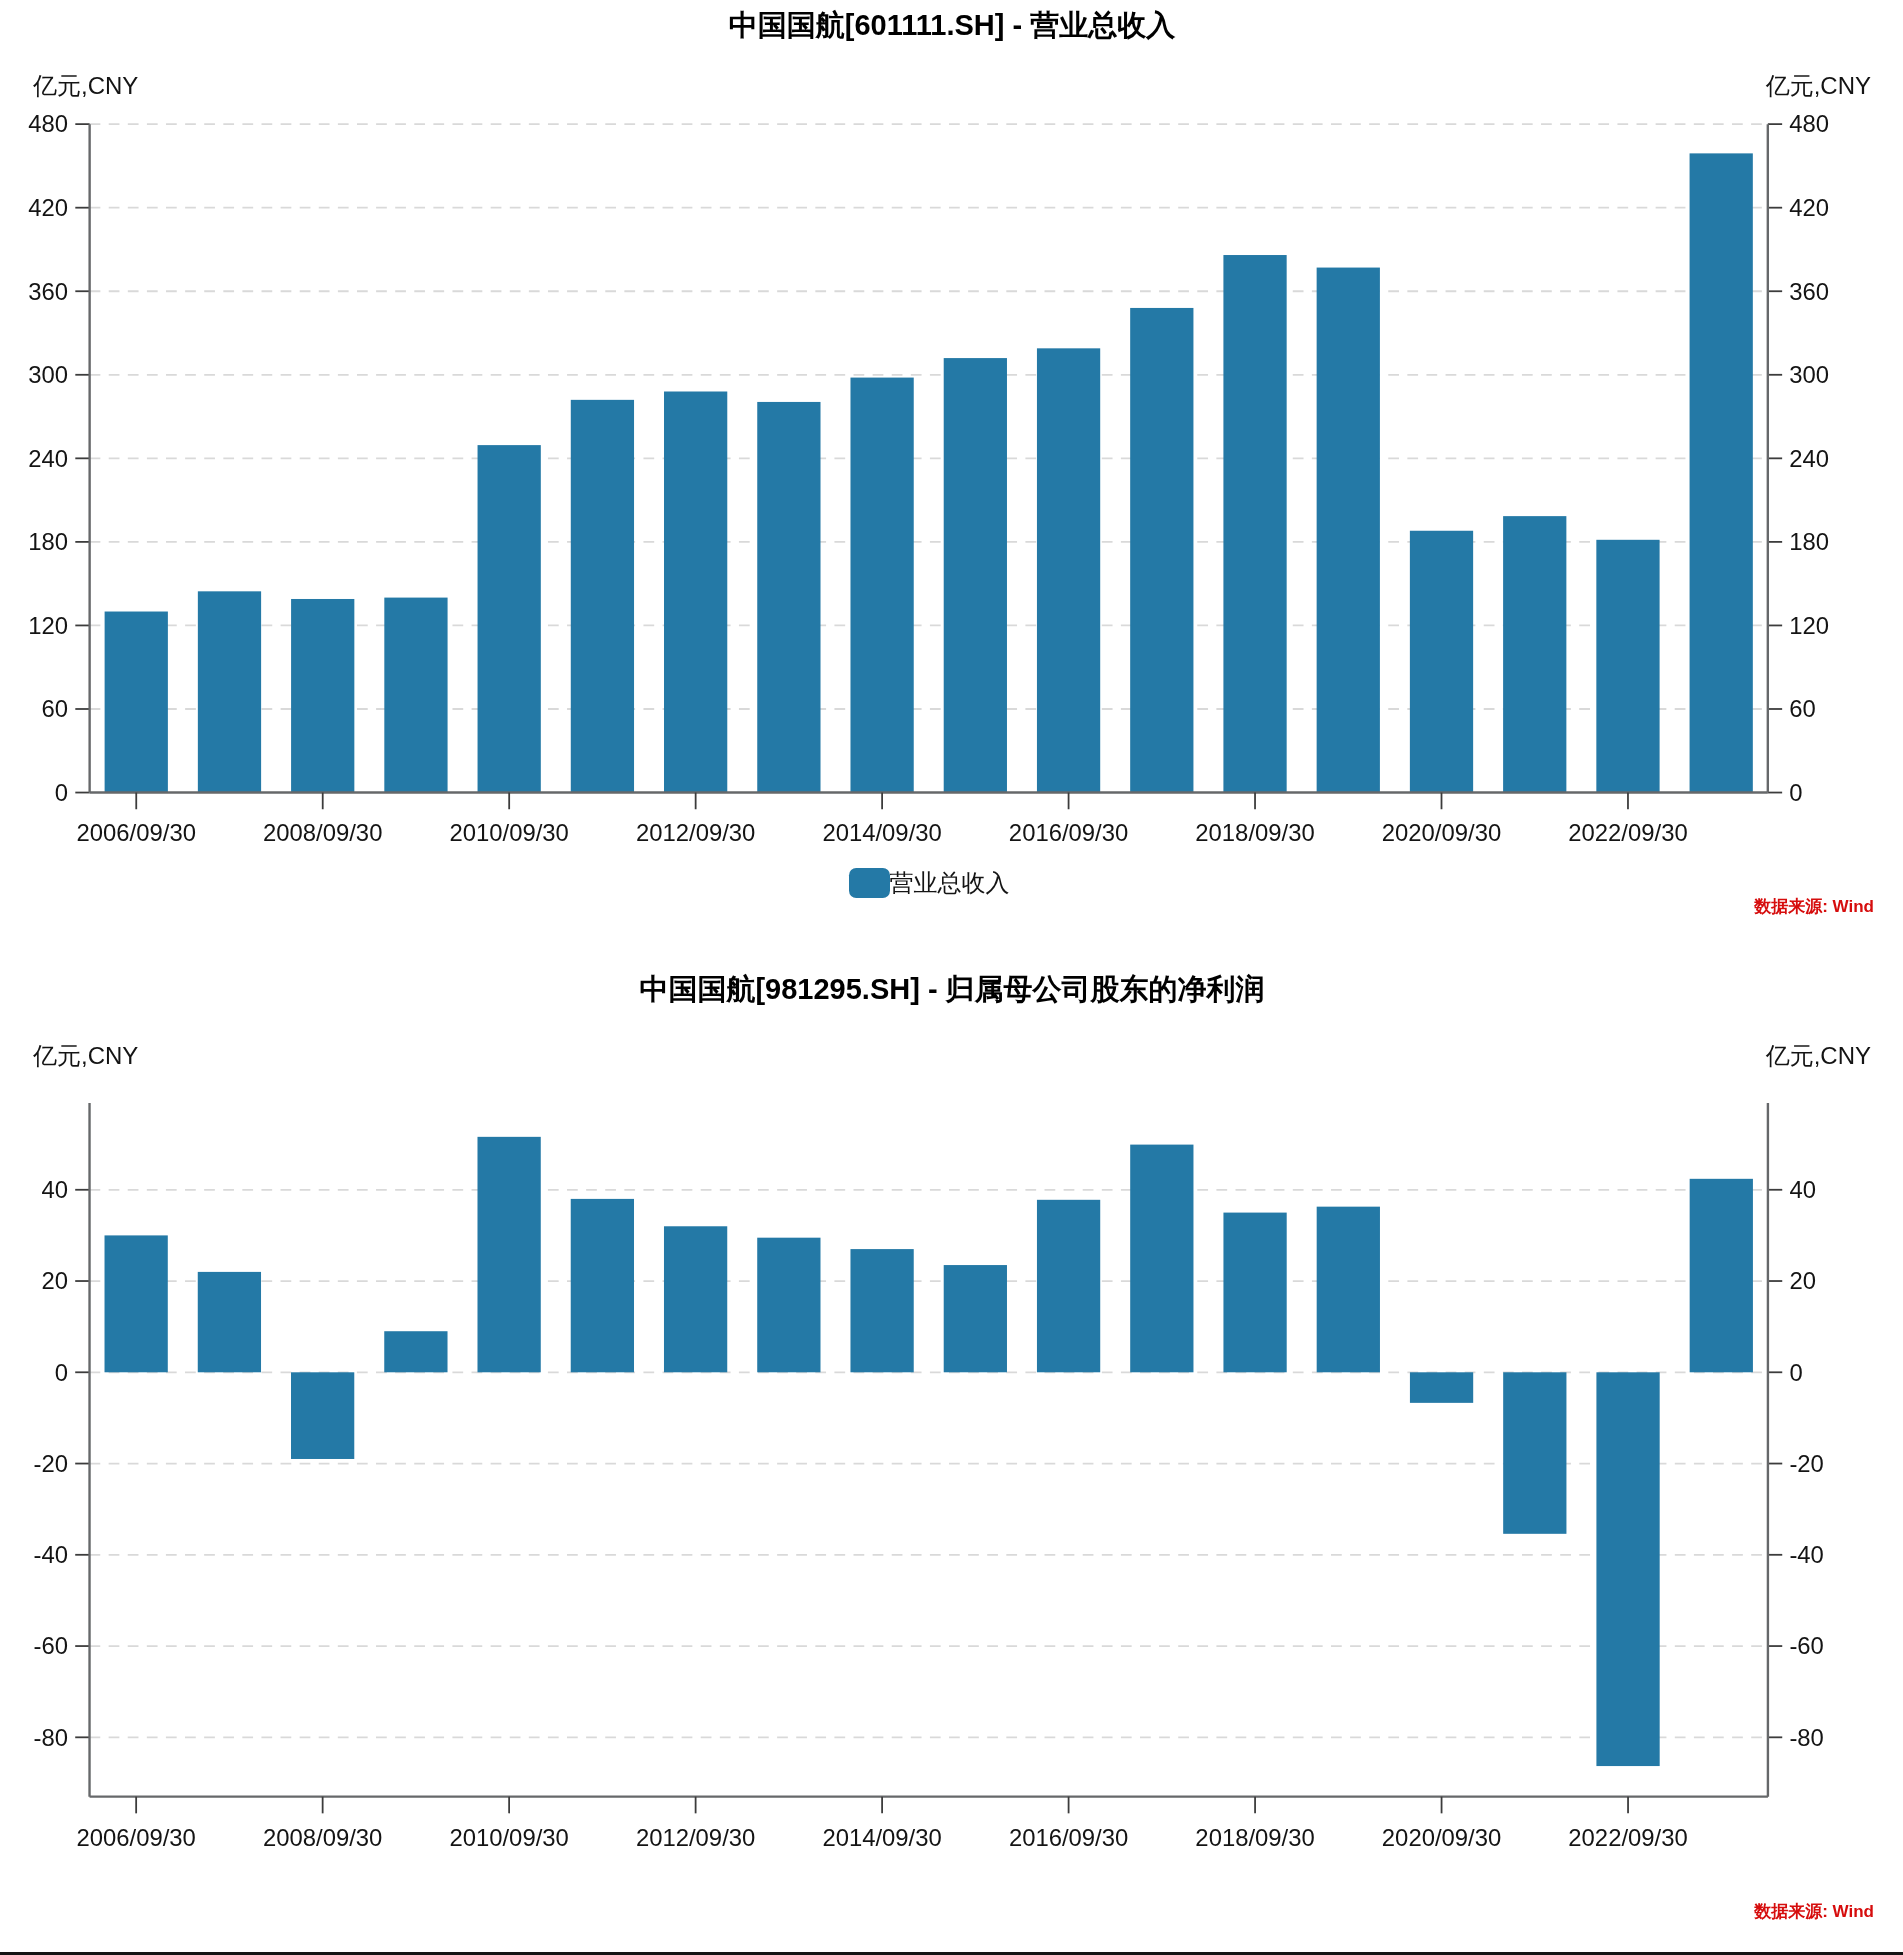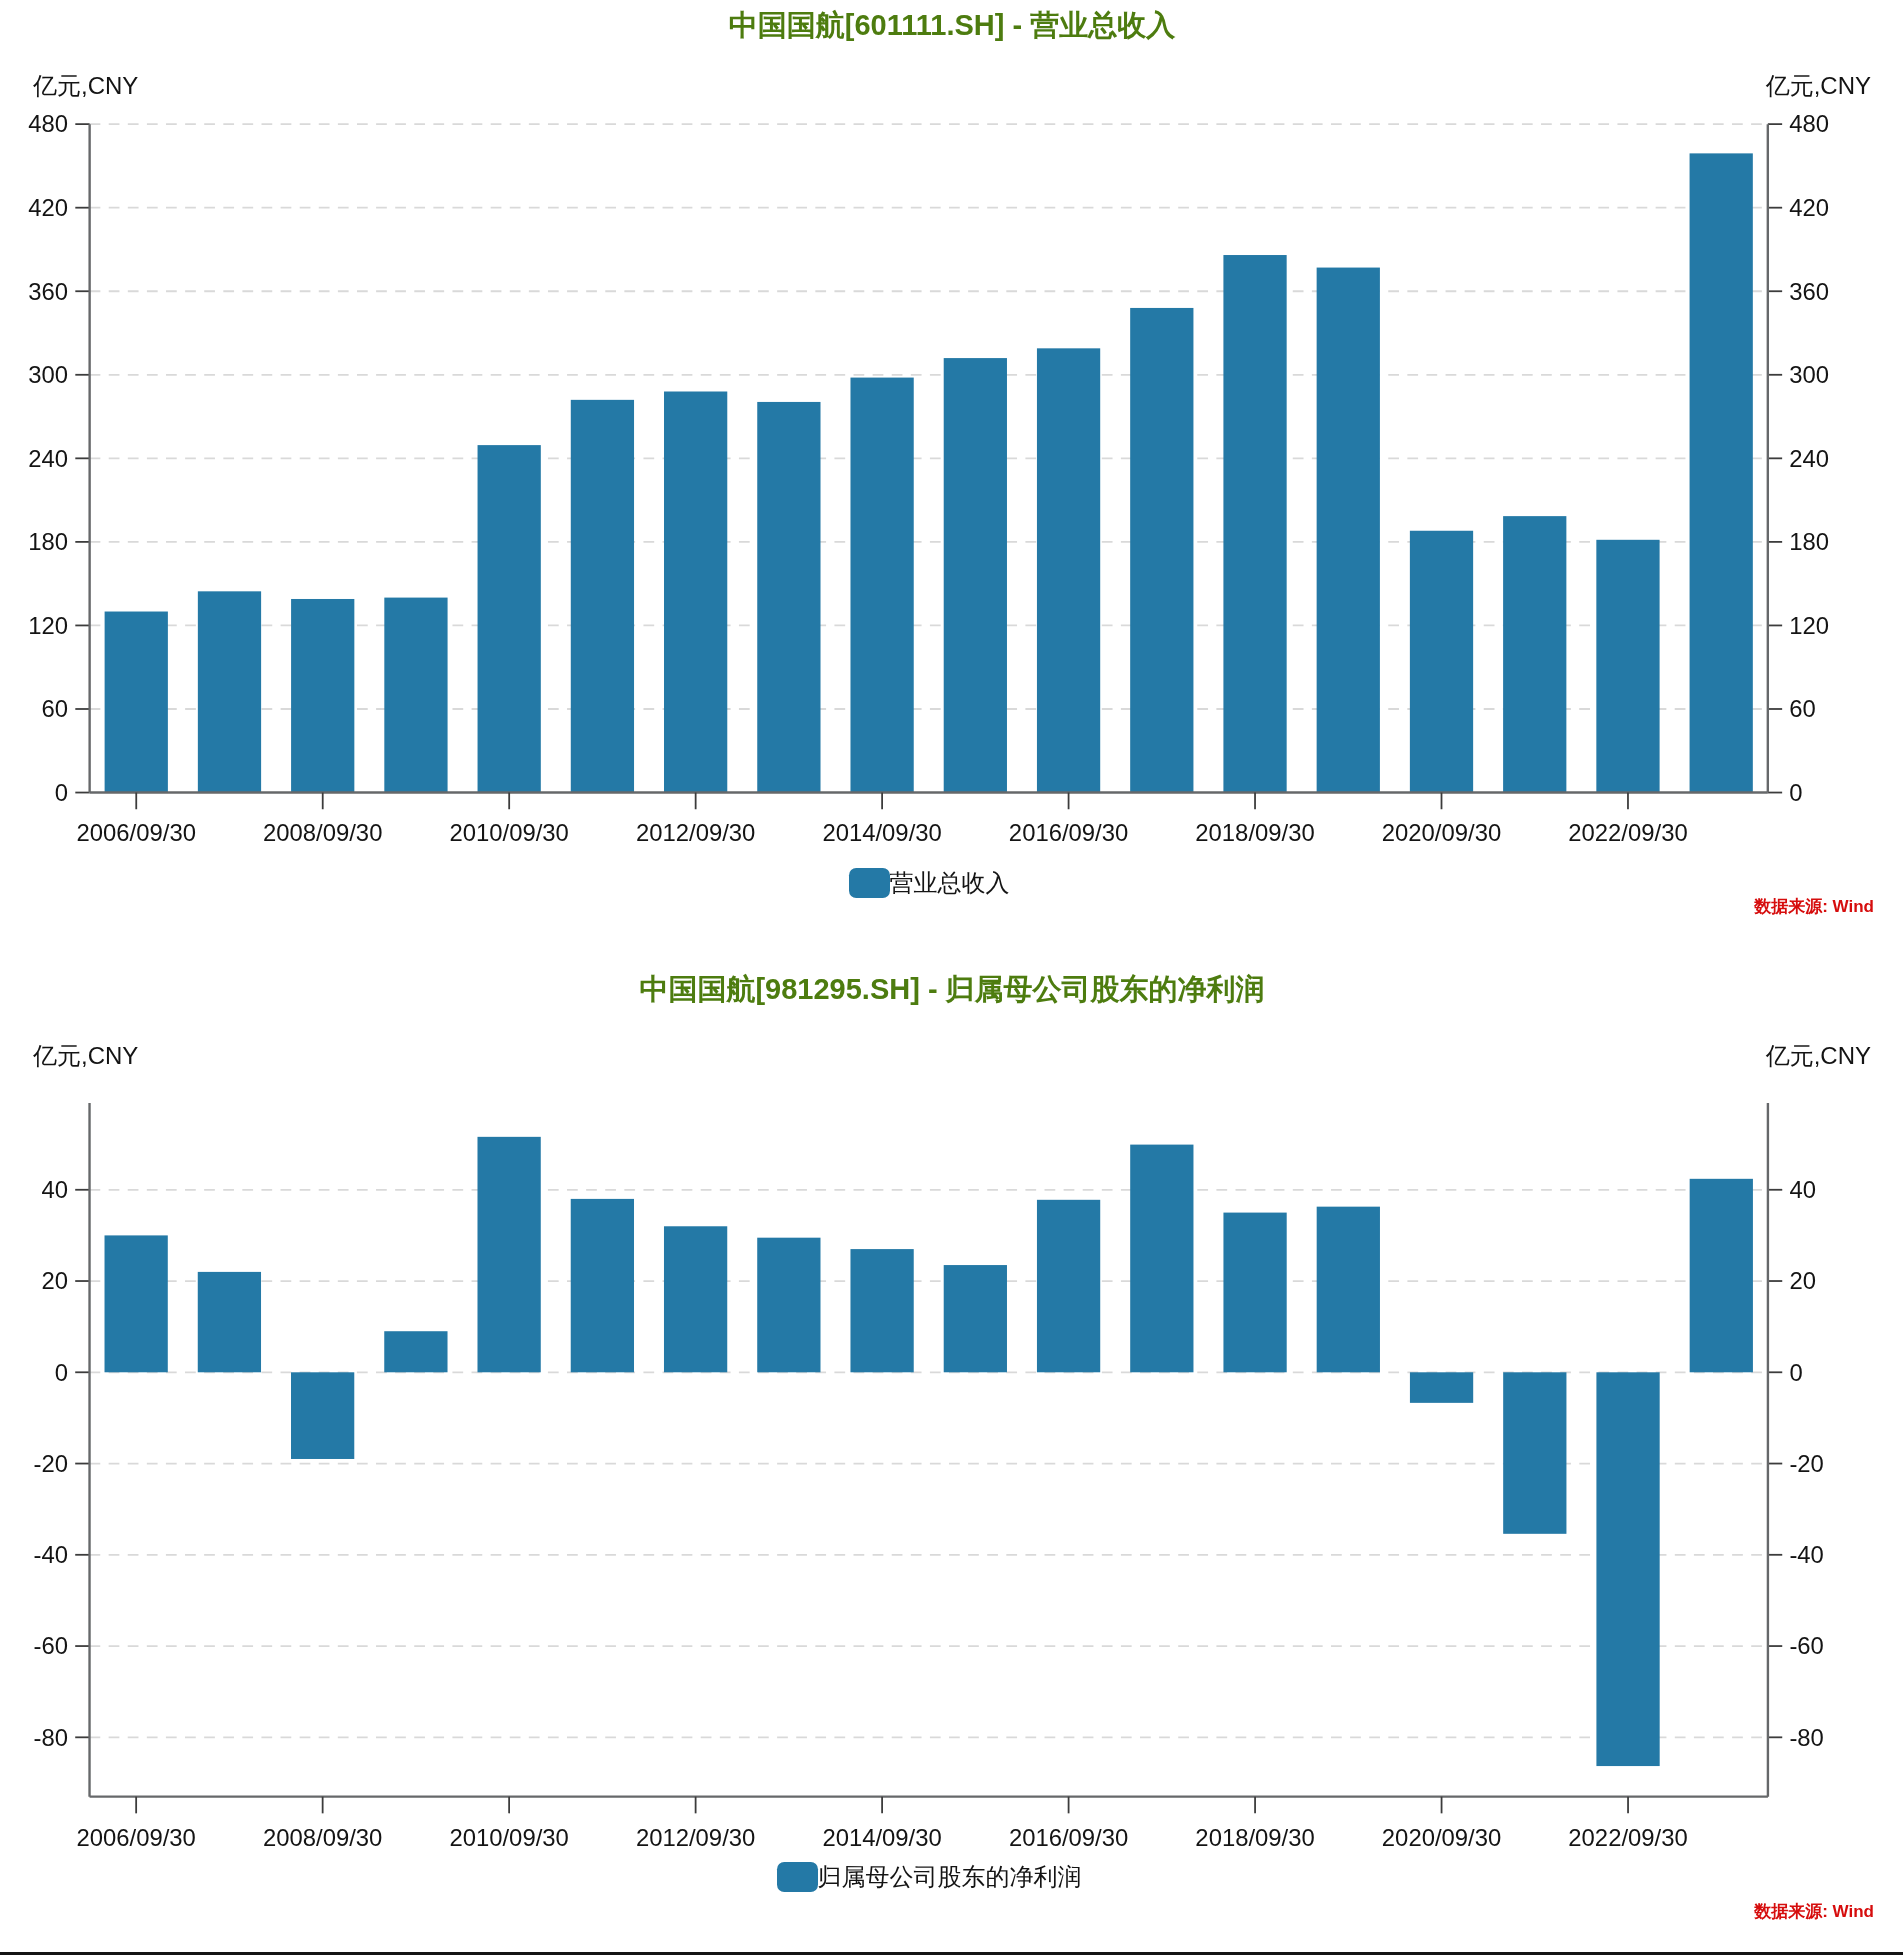--- a/index.html
+++ b/index.html
@@ -2,21 +2,21 @@
 <html style="font-size:9.5px"><head>
 <meta charset="utf-8">
 <style>
   html,body{margin:0;padding:0;background:#ffffff;}
   body{width:1904px;height:1955px;position:relative;overflow:hidden;
        font-family:"Liberation Sans","DejaVu Sans",sans-serif;color:#141414;}
   .chart{position:absolute;left:0;width:1904px;}
   #chart-0{top:0;height:931px;}
   #chart-1{top:931px;height:1021px;}
   .title{position:absolute;top:6px;left:0;width:100%;text-align:center;
-         font-size:29px;font-weight:700;color:#4d7c0f;margin:0;}
+         font-size:29px;font-weight:700;color:#000000;margin:0;}
   #chart-1 .title{top:39px;}
   .unit{position:absolute;font-size:24px;color:#141414;}
   .unit.left{left:33px;top:70px;}
   .unit.right{right:33px;top:70px;}
   #chart-1 .unit.left{top:109px;}
   #chart-1 .unit.right{top:109px;}
   svg.plot{position:absolute;left:0;top:0;}
   svg text{font-family:"Liberation Sans","DejaVu Sans",sans-serif;fill:#141414;}
   svg text.ylab{font-size:40px;}
   svg text.xlab{font-size:40px;}
@@ -208,22 +208,18 @@
         <text x="1477.888888888889" y="1532" text-anchor="middle" class="xlab">2014/09/30</text>
         <line x1="1790.3333333333335" x2="1790.3333333333335" y1="1450" y2="1478" class="tick"></line>
         <text x="1790.3333333333335" y="1532" text-anchor="middle" class="xlab">2016/09/30</text>
         <line x1="2102.777777777778" x2="2102.777777777778" y1="1450" y2="1478" class="tick"></line>
         <text x="2102.777777777778" y="1532" text-anchor="middle" class="xlab">2018/09/30</text>
         <line x1="2415.222222222222" x2="2415.222222222222" y1="1450" y2="1478" class="tick"></line>
         <text x="2415.222222222222" y="1532" text-anchor="middle" class="xlab">2020/09/30</text>
         <line x1="2727.666666666667" x2="2727.666666666667" y1="1450" y2="1478" class="tick"></line>
         <text x="2727.666666666667" y="1532" text-anchor="middle" class="xlab">2022/09/30</text>
       </svg>
-    <div class="legend">
-      <span class="swatch" style="background: rgb(36, 121, 166);"></span>
-      <span class="legend-label">归属母公司股东的净利润</span>
-    </div>
     <div class="source" style="color: rgb(214, 13, 13);">数据来源: Wind</div>
   </section>
 
   <div class="bottom-line" style="background: rgb(20, 20, 20);"></div>
 </div>
 
 
 </body></html>

